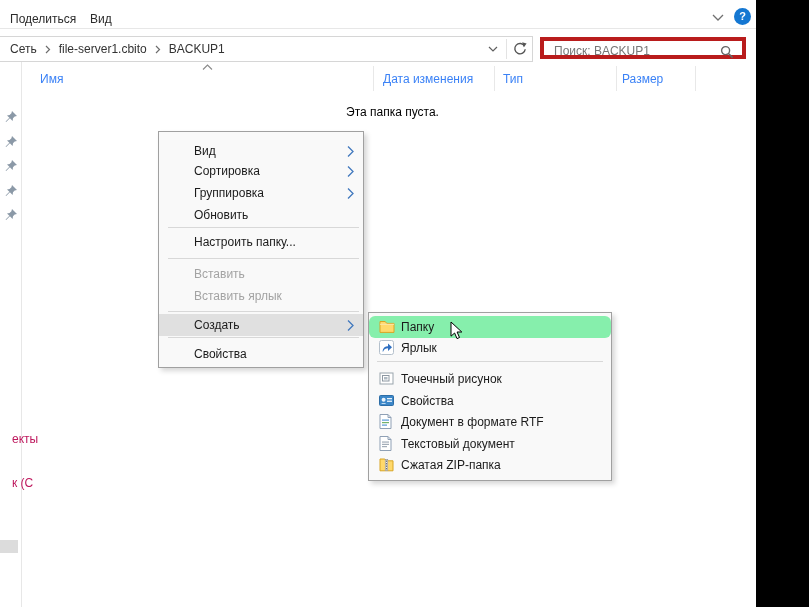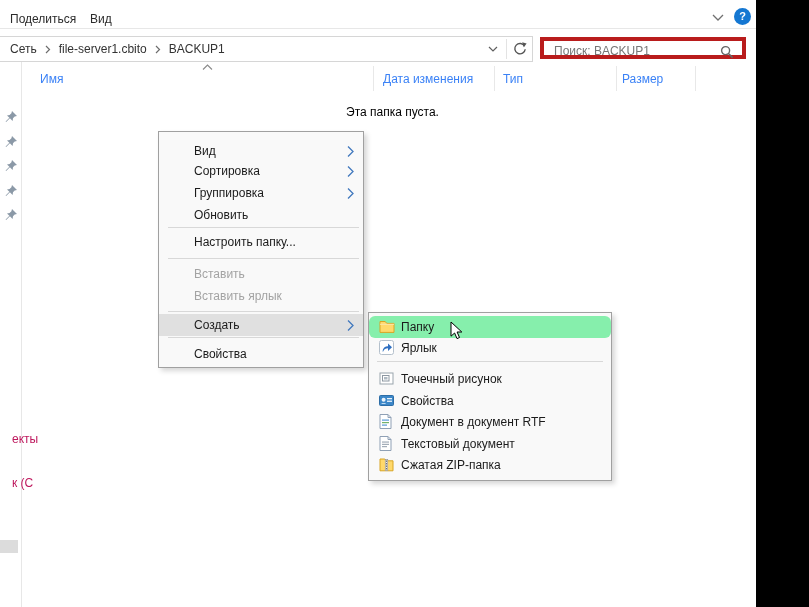--- a/index.html
+++ b/index.html
@@ -235,21 +235,21 @@
     <span class="lbl">Свойства</span>
   </div>
   <div class="mrow" style="top:98px">
     <svg class="micon" width="13" height="15" viewBox="0 0 13 15">
       <path d="M1 .5h8l3 3v11H1z" fill="#fff" stroke="#8fa0b5"></path>
       <path d="M9 .5v3h3" fill="none" stroke="#8fa0b5"></path>
       <rect x="3" y="5.5" width="7" height="1.2" fill="#5a9bd5"></rect>
       <rect x="3" y="8" width="7" height="1.2" fill="#74b36a"></rect>
       <rect x="3" y="10.5" width="5" height="1.2" fill="#5a9bd5"></rect>
     </svg>
-    <span class="lbl">Документ в документ RTF</span>
+    <span class="lbl">Документ в формате RTF</span>
   </div>
   <div class="mrow" style="top:120px">
     <svg class="micon" width="13" height="15" viewBox="0 0 13 15">
       <path d="M1 .5h8l3 3v11H1z" fill="#fff" stroke="#8fa0b5"></path>
       <path d="M9 .5v3h3" fill="none" stroke="#8fa0b5"></path>
       <rect x="3" y="5.5" width="7" height="1.1" fill="#9aa5b1"></rect>
       <rect x="3" y="7.8" width="7" height="1.1" fill="#9aa5b1"></rect>
       <rect x="3" y="10.1" width="5" height="1.1" fill="#9aa5b1"></rect>
     </svg>
     <span class="lbl">Текстовый документ</span>

